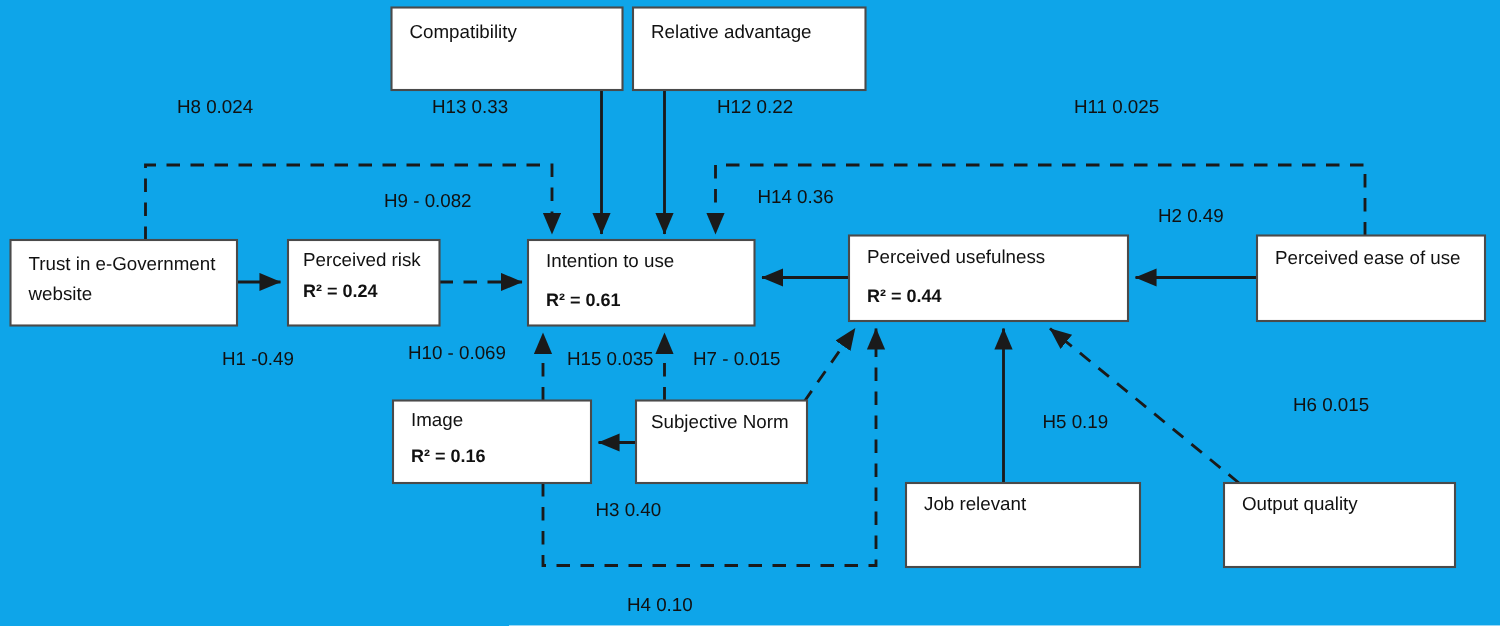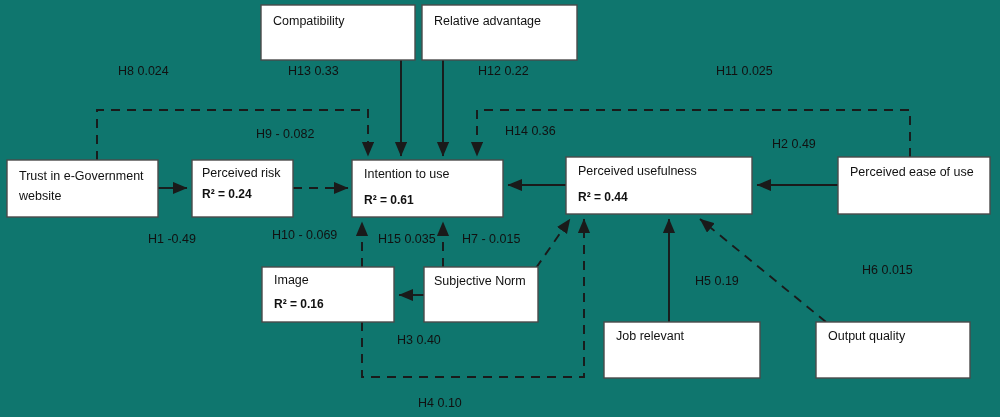--- a/index.html
+++ b/index.html
@@ -7,21 +7,21 @@
     padding: 0;
     background: #ffffff;
   }
   body {
     font-family: "Liberation Sans", sans-serif;
   }
   #diagram-root {
     position: relative;
     width: 1000px;
     height: 417px;
-    background: #0f766e;
+    background: #0ea5e9;
     overflow: hidden;
     text-align: center;
   }
   svg.diagram-canvas {
     position: absolute;
     left: 0;
     top: 0;
     width: 1000px;
     height: 417px;
   }

